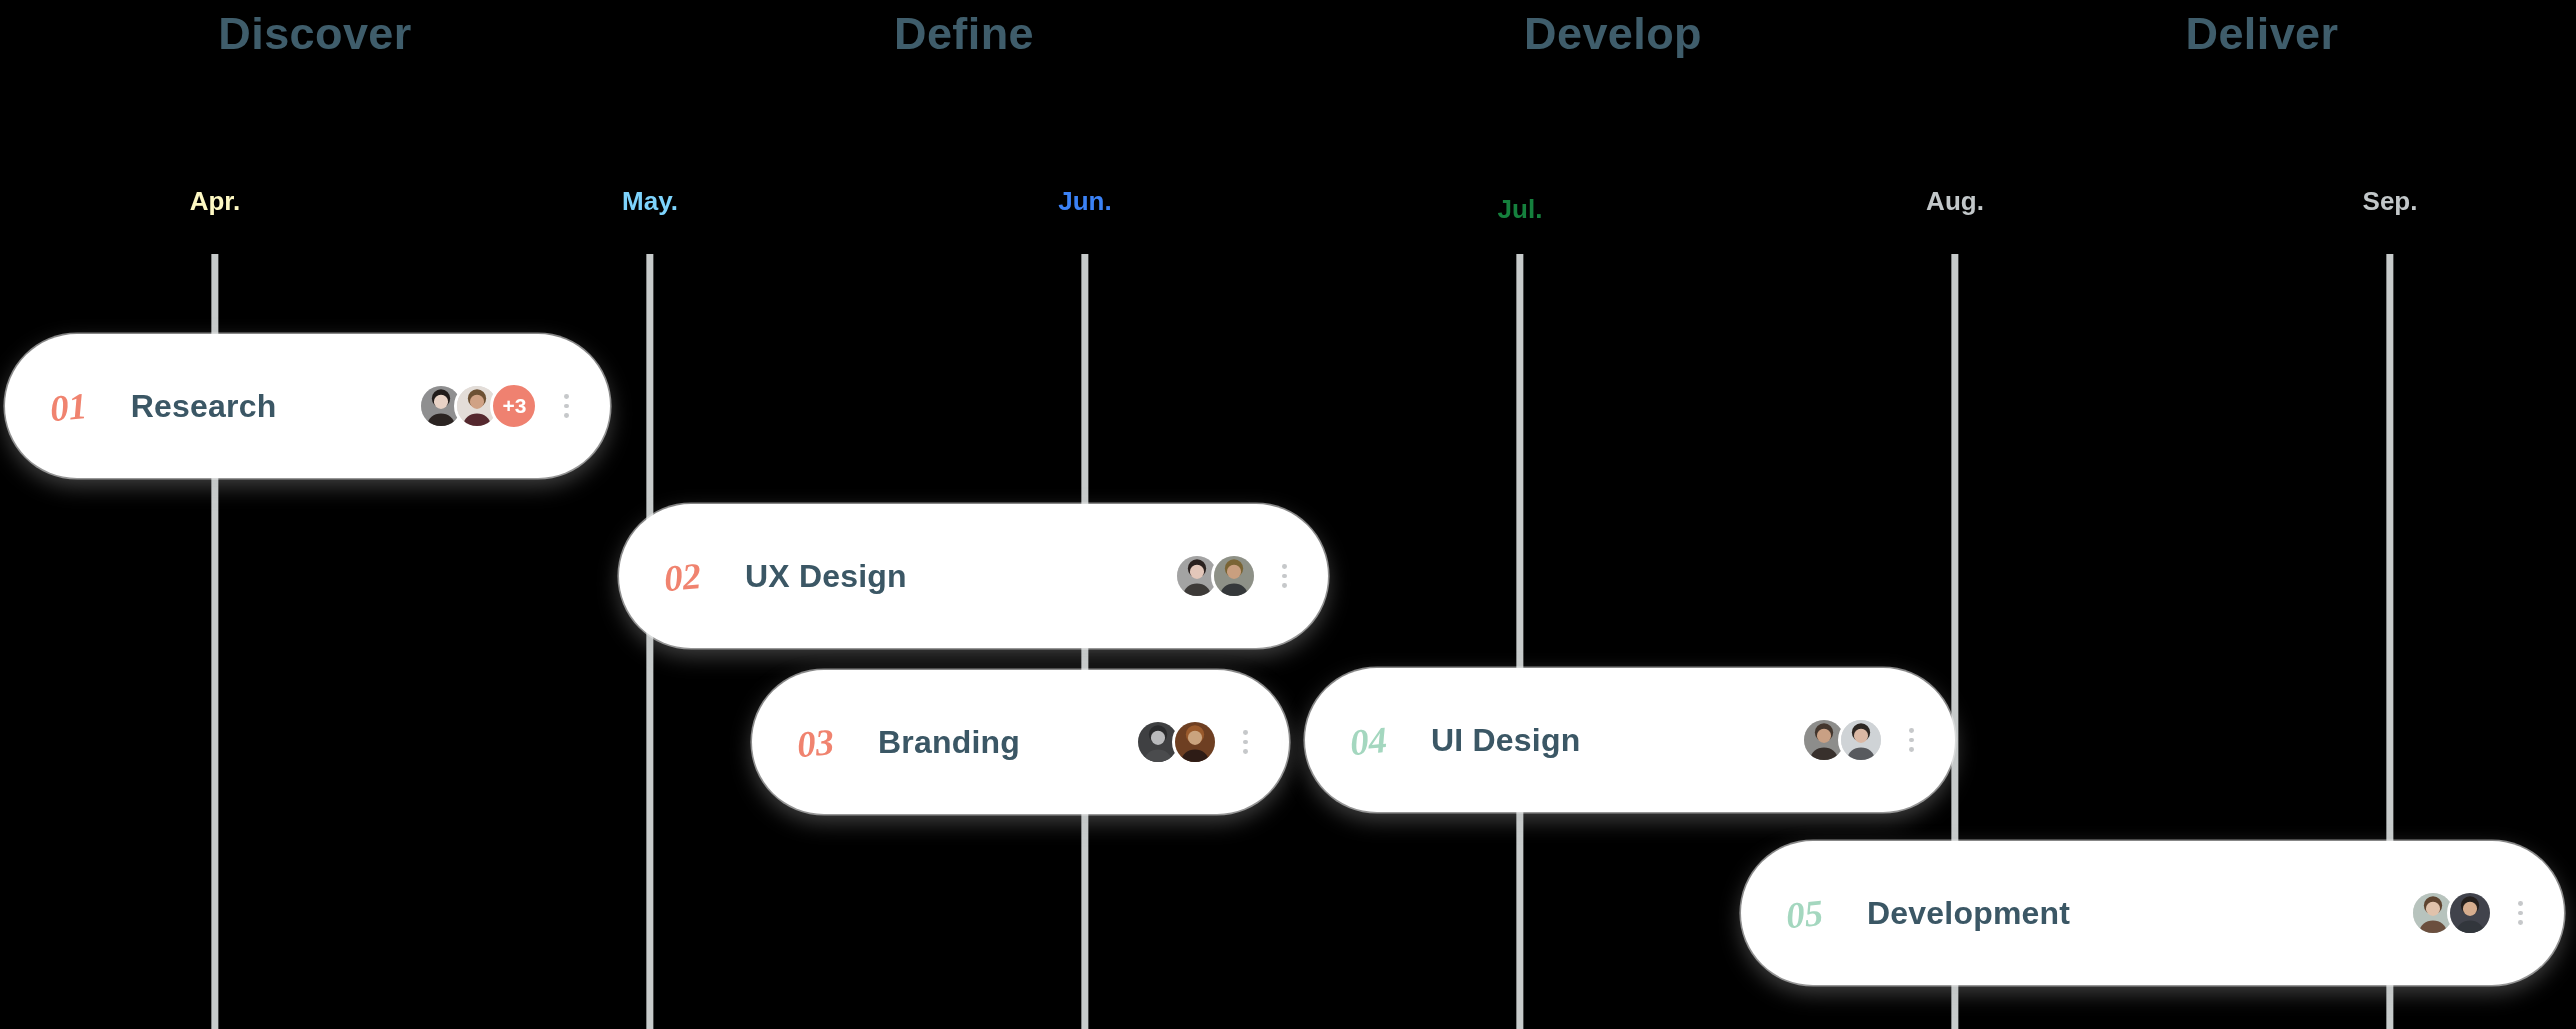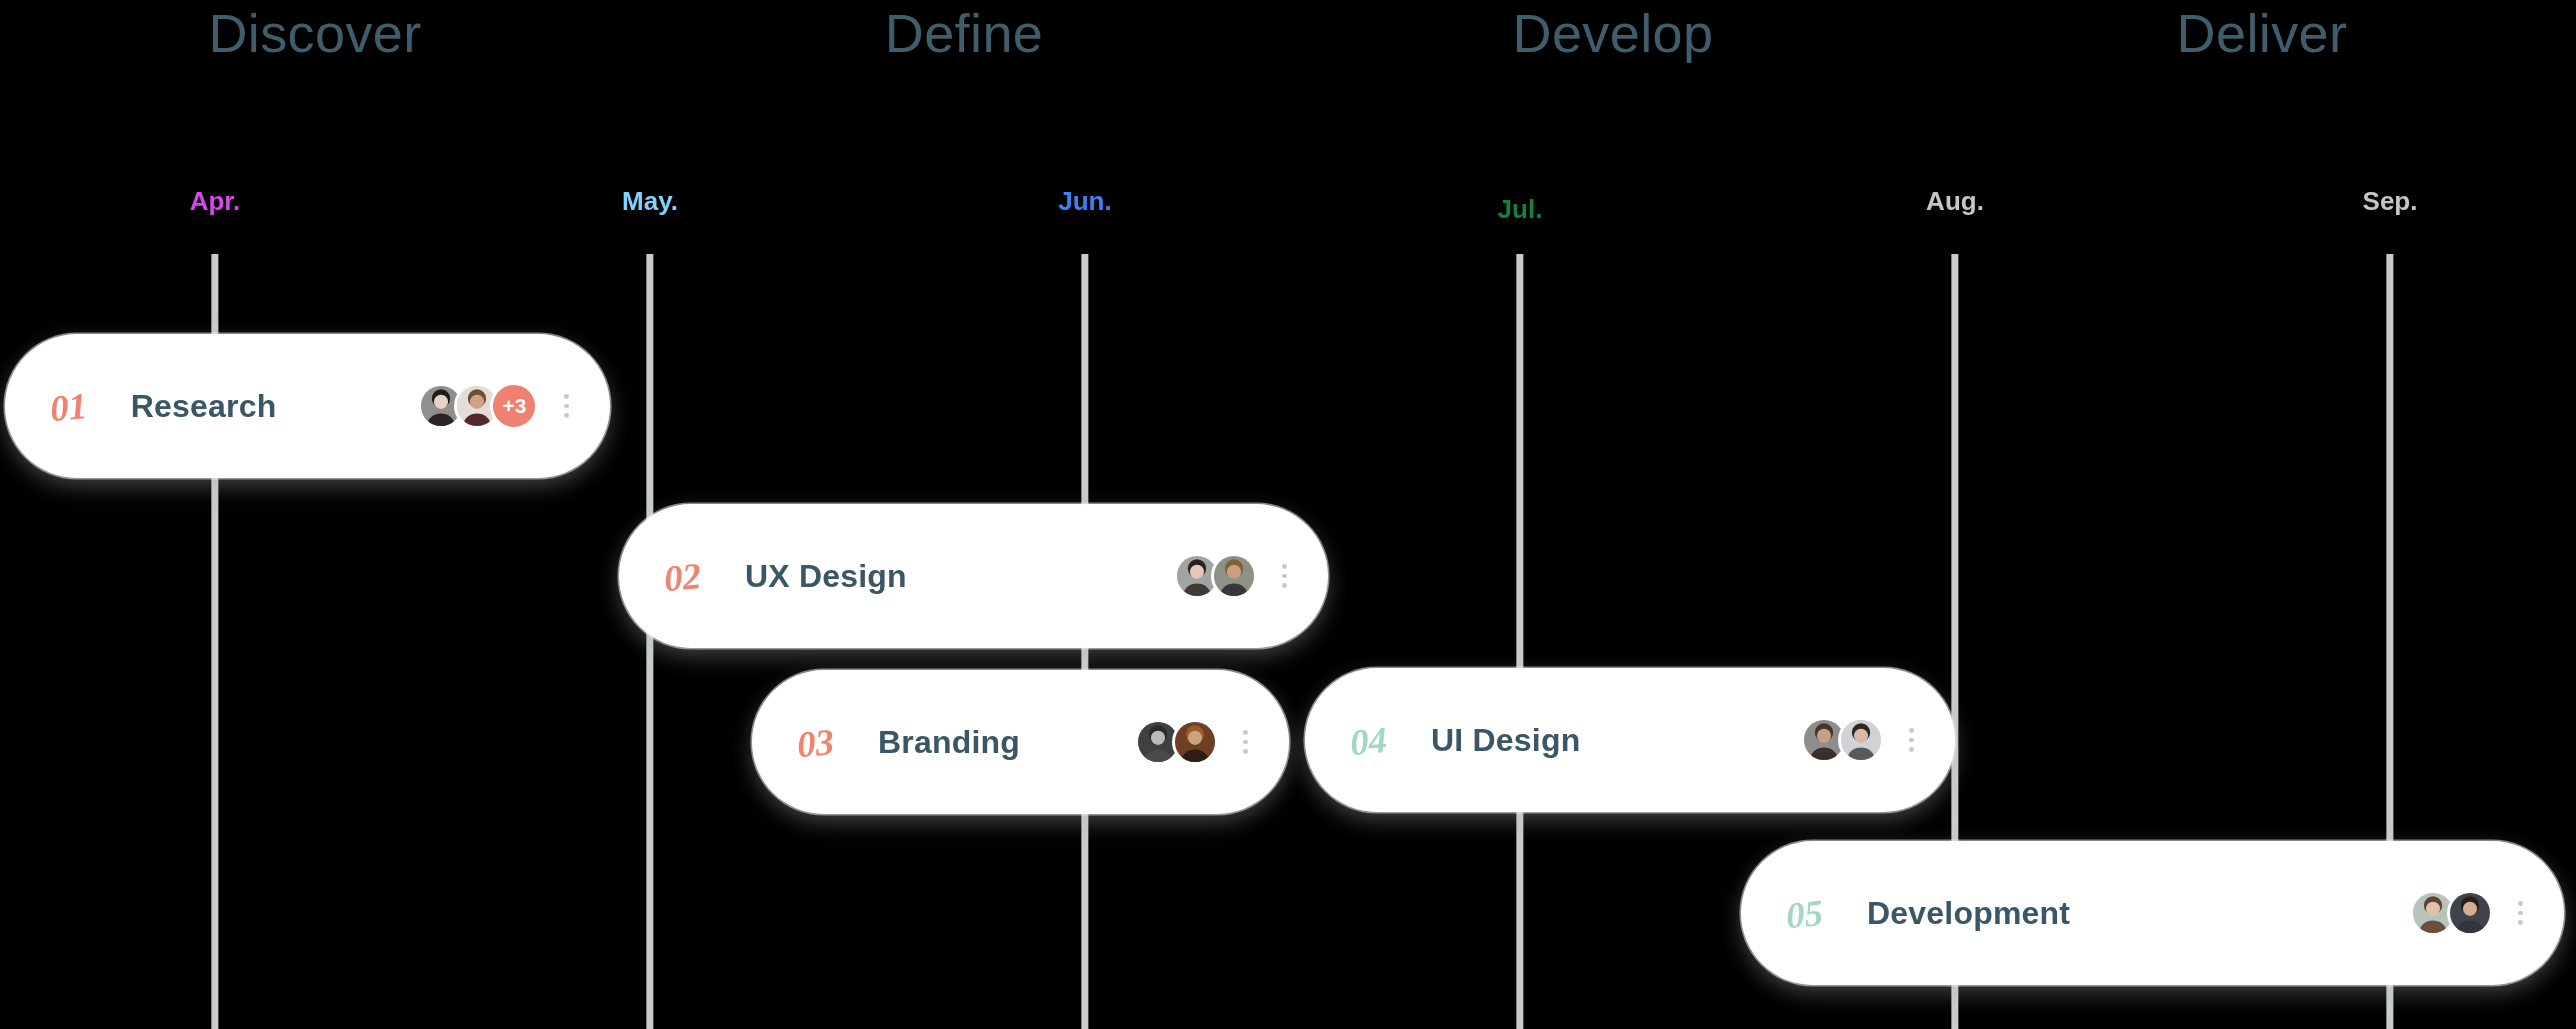--- a/index.html
+++ b/index.html
@@ -7,23 +7,23 @@
     width:2576px;height:1030px;
     background:#000000;
     position:relative;
     overflow:hidden;
     font-family:"Liberation Sans", sans-serif;
   }
   .layer{position:absolute;inset:0;}
 
   
   .phase{
-    position:absolute;top:2px;
+    position:absolute;top:8px;
     transform:translateX(-50%);
-    font-size:54px;font-weight:400;letter-spacing:0.4px;
+    font-size:45px;font-weight:700;letter-spacing:0.4px;
     color:#3f5d6b;white-space:nowrap;
   }
 
   
   .month{
     position:absolute;top:186px;
     transform:translateX(-50%);
     font-size:26px;font-weight:700;
     color:#c2c7c9;white-space:nowrap;
   }
@@ -94,21 +94,21 @@
 </head>
 <body>
 
 <div class="layer" id="phase-layer">
     <div class="phase" style="left: 315px; color: rgb(63, 93, 107);">Discover</div>
     <div class="phase" style="left: 964px; color: rgb(63, 93, 107);">Define</div>
     <div class="phase" style="left: 1613px; color: rgb(63, 93, 107);">Develop</div>
     <div class="phase" style="left: 2262px; color: rgb(63, 93, 107);">Deliver</div>
   </div>
 <div class="layer" id="month-layer">
-    <div class="month" style="left: 215px; color: #d946ef;">Apr.</div>
+    <div class="month" style="left: 215px; color: #fef9c3;">Apr.</div>
     <div class="gridline" style="left: 215px; background: rgb(199, 203, 203);"></div>
     <div class="month" style="left: 650px; color: #7dd3fc;">May.</div>
     <div class="gridline" style="left: 650px; background: rgb(199, 203, 203);"></div>
     <div class="month" style="left: 1085px; color: #3b82f6;">Jun.</div>
     <div class="gridline" style="left: 1085px; background: rgb(199, 203, 203);"></div>
     <div class="month" style="left: 1520px; color: #15803d; margin-top: 8px;">Jul.</div>
     <div class="gridline" style="left: 1520px; background: rgb(199, 203, 203);"></div>
     <div class="month" style="left: 1955px; color: rgb(194, 199, 201);">Aug.</div>
     <div class="gridline" style="left: 1955px; background: rgb(199, 203, 203);"></div>
     <div class="month" style="left: 2390px; color: rgb(194, 199, 201);">Sep.</div>

